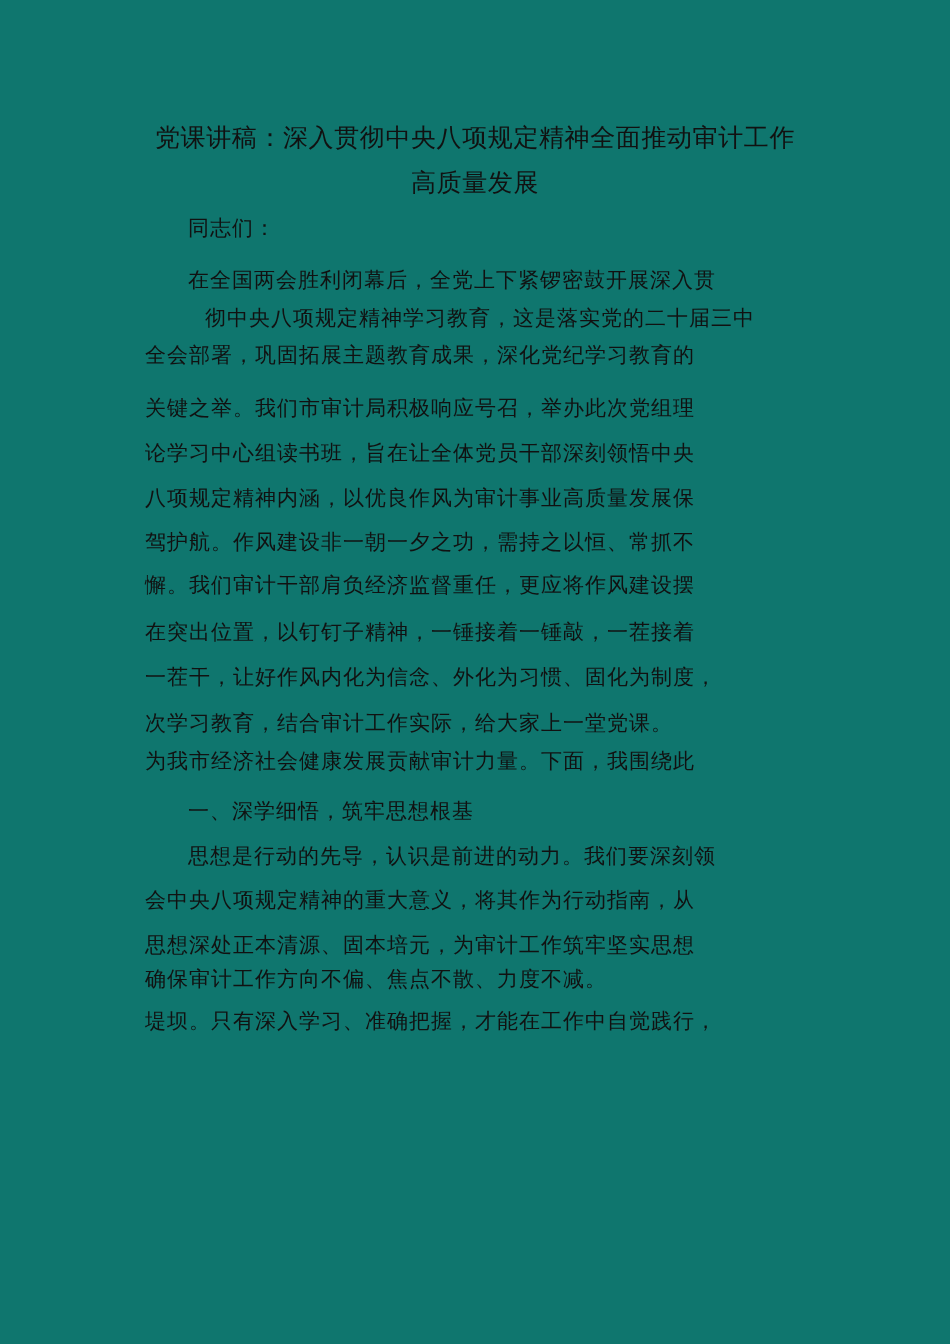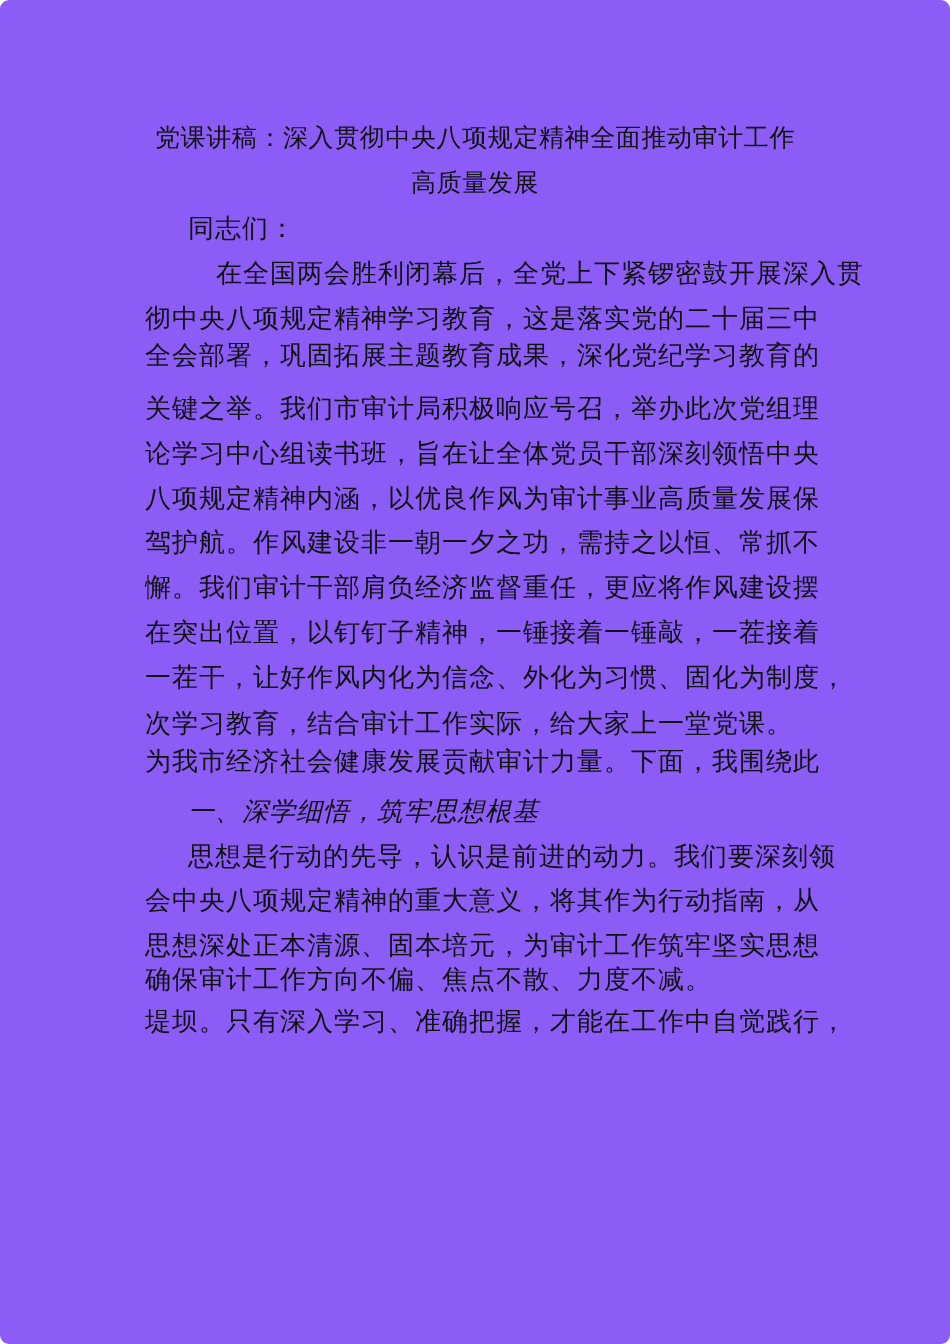--- a/index.html
+++ b/index.html
@@ -14,72 +14,71 @@
       overflow: hidden;
       font-family: "DejaVu Sans", "Liberation Sans", sans-serif;
       color: #111111;
     }
     .page {
       position: absolute;
       left: 0;
       top: 0;
       width: 950px;
       height: 1344px;
-      background: #8b5cf6;
-      border-radius: 9px;
+      background: #0f766e;
     }
     .title-line {
       position: absolute;
       left: 0;
       width: 950px;
       text-align: center;
       font-size: 25px;
       line-height: 30px;
       white-space: nowrap;
       letter-spacing: 0.6px;
     }
     .line {
       position: absolute;
       left: 145px;
       width: 670px;
-      font-size: 26px;
+      font-size: 21px;
       line-height: 30px;
       white-space: nowrap;
       letter-spacing: 1px;
     }
     .indent {
       left: 188px;
     }
   </style>
 </head>
 <body>
 
 <div class="page">
 
   <div class="title-line" style="top:123px;">党课讲稿：深入贯彻中央八项规定精神全面推动审计工作</div>
   <div class="title-line" style="top:168px;">高质量发展</div>
 
   <div class="line indent" style="top:213px;">同志们：</div>
 
   <div>
-    <div class="line indent" style="top:258px;margin-left:28px;">在全国两会胜利闭幕后，全党上下紧锣密鼓开展深入贯</div>
-    <div class="line" style="top:303px;">彻中央八项规定精神学习教育，这是落实党的二十届三中</div>
+    <div class="line indent" style="top:265px;">在全国两会胜利闭幕后，全党上下紧锣密鼓开展深入贯</div>
+    <div class="line" style="top:303px;text-align:center;">彻中央八项规定精神学习教育，这是落实党的二十届三中</div>
     <div class="line" style="top:340px;">全会部署，巩固拓展主题教育成果，深化党纪学习教育的</div>
     <div class="line" style="top:393px;">关键之举。我们市审计局积极响应号召，举办此次党组理</div>
     <div class="line" style="top:438px;">论学习中心组读书班，旨在让全体党员干部深刻领悟中央</div>
     <div class="line" style="top:483px;">八项规定精神内涵，以优良作风为审计事业高质量发展保</div>
     <div class="line" style="top:527px;">驾护航。作风建设非一朝一夕之功，需持之以恒、常抓不</div>
-    <div class="line" style="top:572px;">懈。我们审计干部肩负经济监督重任，更应将作风建设摆</div>
+    <div class="line" style="top:572px;font-family:Liberation Mono, monospace;">懈。我们审计干部肩负经济监督重任，更应将作风建设摆</div>
     <div class="line" style="top:617px;">在突出位置，以钉钉子精神，一锤接着一锤敲，一茬接着</div>
     <div class="line" style="top:662px;">一茬干，让好作风内化为信念、外化为习惯、固化为制度，</div>
     <div class="line" style="top:706px;margin-top:40px;">为我市经济社会健康发展贡献审计力量。下面，我围绕此</div>
     <div class="line" style="top:708px;">次学习教育，结合审计工作实际，给大家上一堂党课。</div>
   </div>
 
-  <div class="line indent" style="top:796px;font-style:italic;">一、深学细悟，筑牢思想根基</div>
+  <div class="line indent" style="top:796px;">一、深学细悟，筑牢思想根基</div>
 
   <div>
     <div class="line indent" style="top:841px;">思想是行动的先导，认识是前进的动力。我们要深刻领</div>
     <div class="line" style="top:885px;">会中央八项规定精神的重大意义，将其作为行动指南，从</div>
     <div class="line" style="top:930px;">思想深处正本清源、固本培元，为审计工作筑牢坚实思想</div>
     <div class="line" style="top:968px;margin-top:38px;">堤坝。只有深入学习、准确把握，才能在工作中自觉践行，</div>
     <div class="line" style="top:964px;">确保审计工作方向不偏、焦点不散、力度不减。</div>
   </div>
 
 </div>

